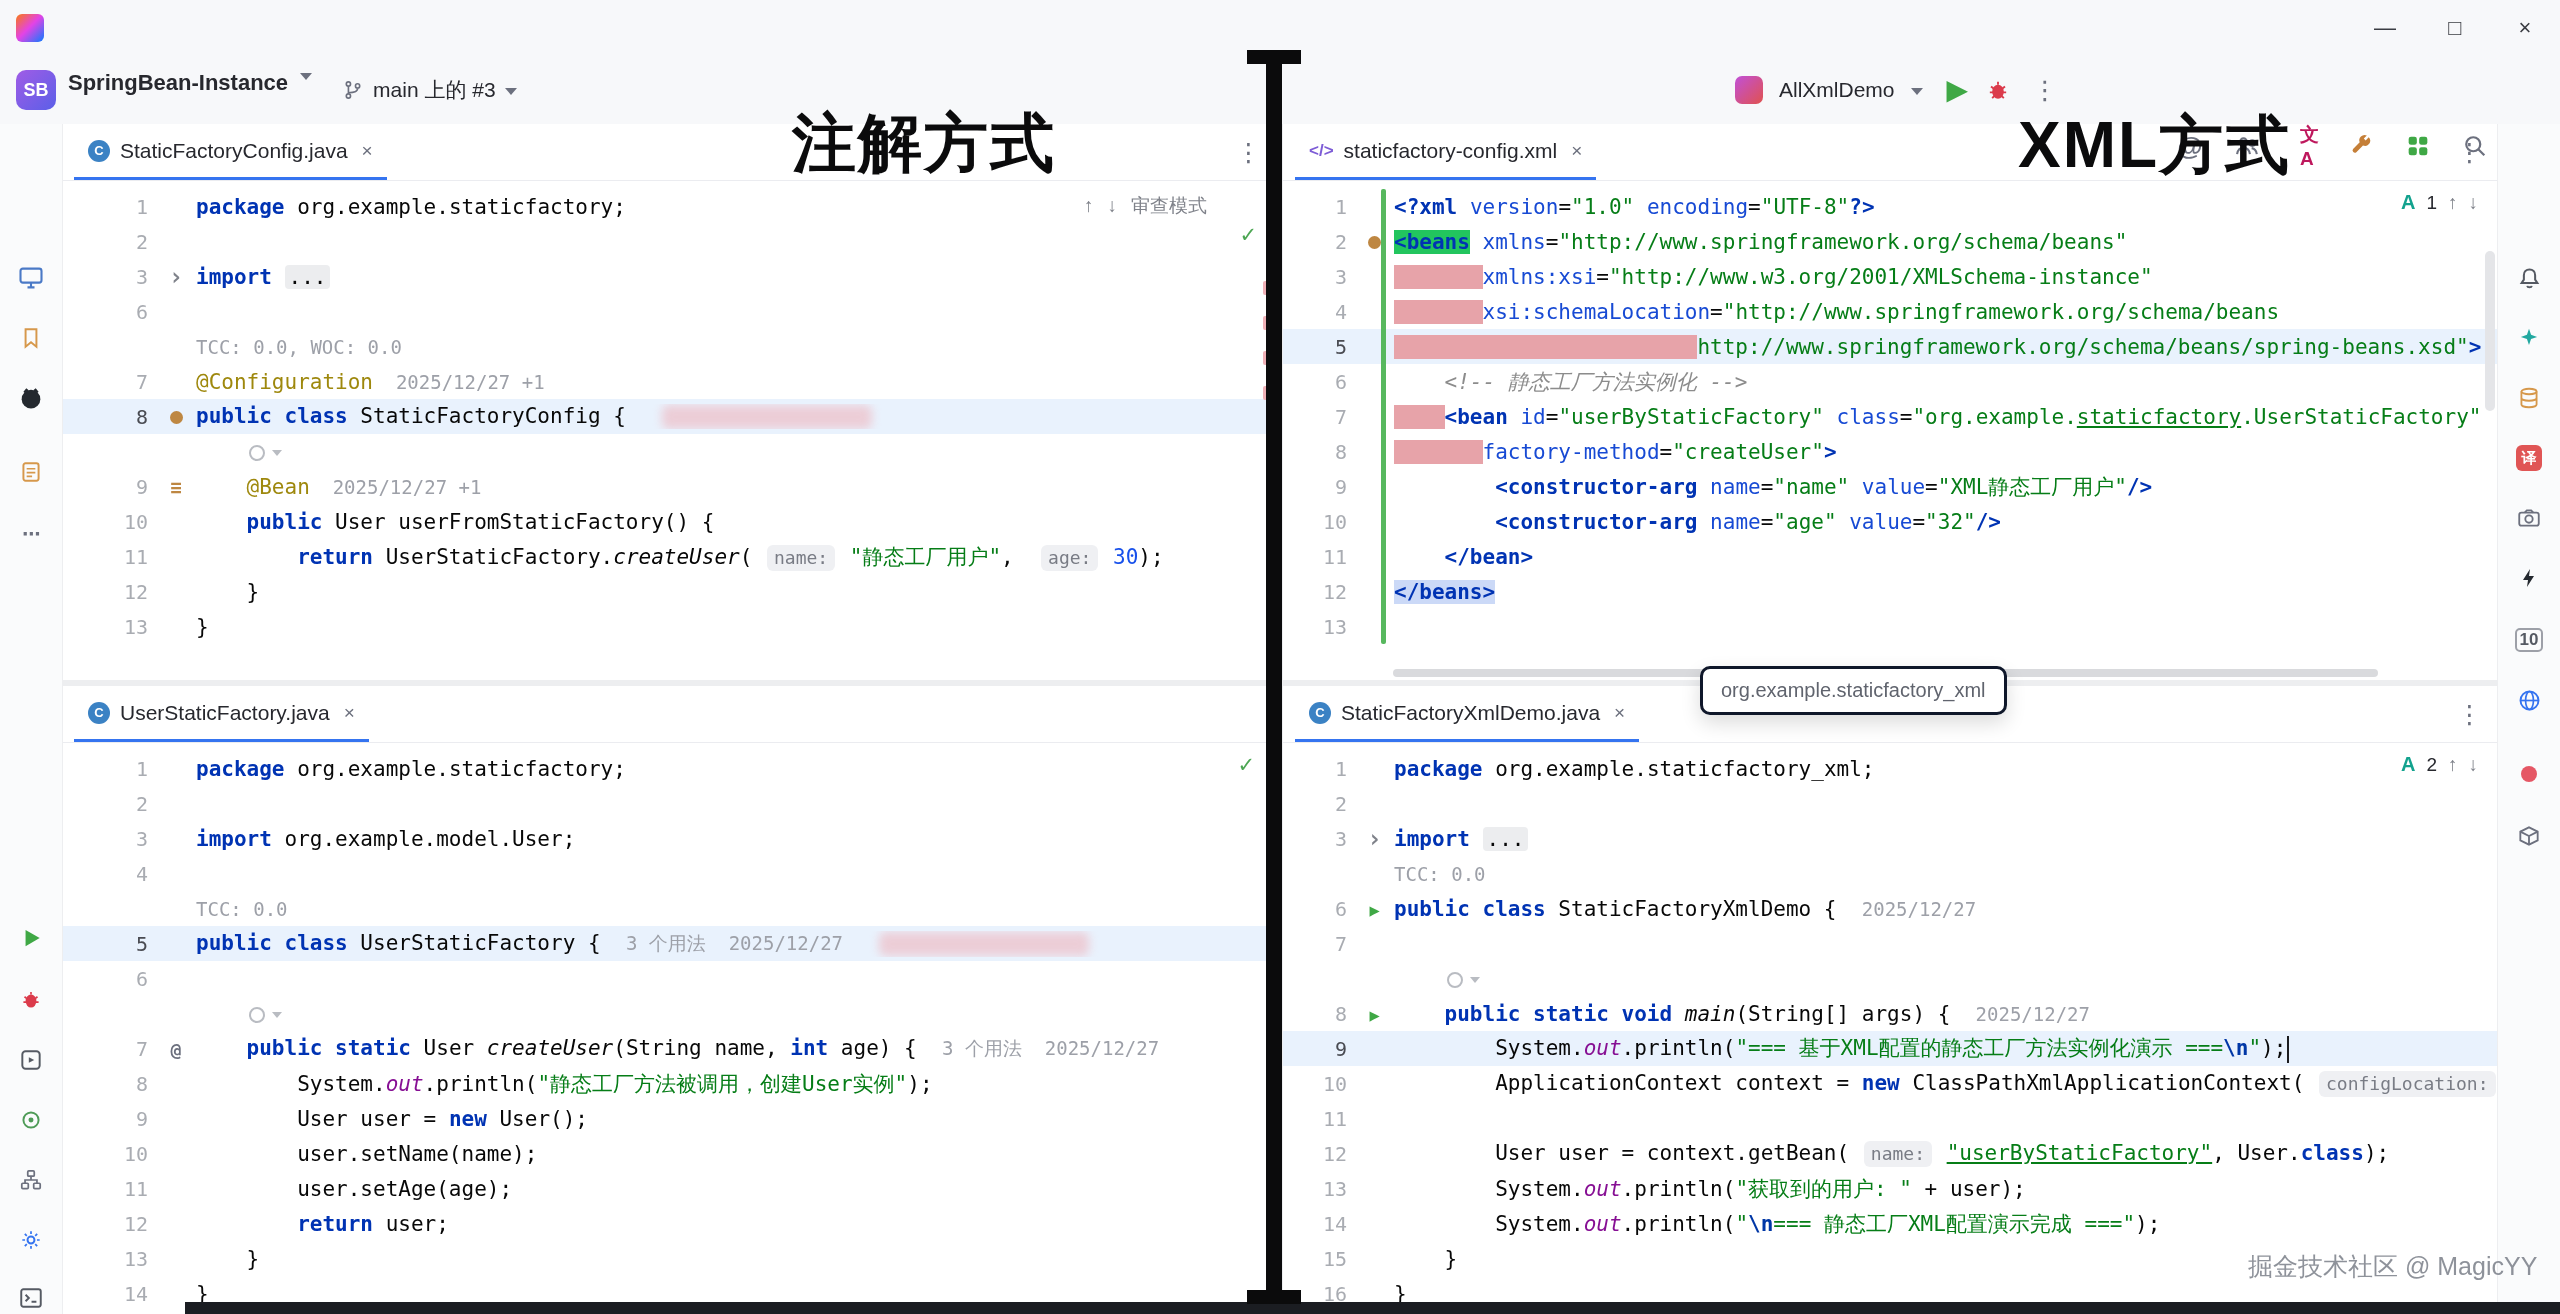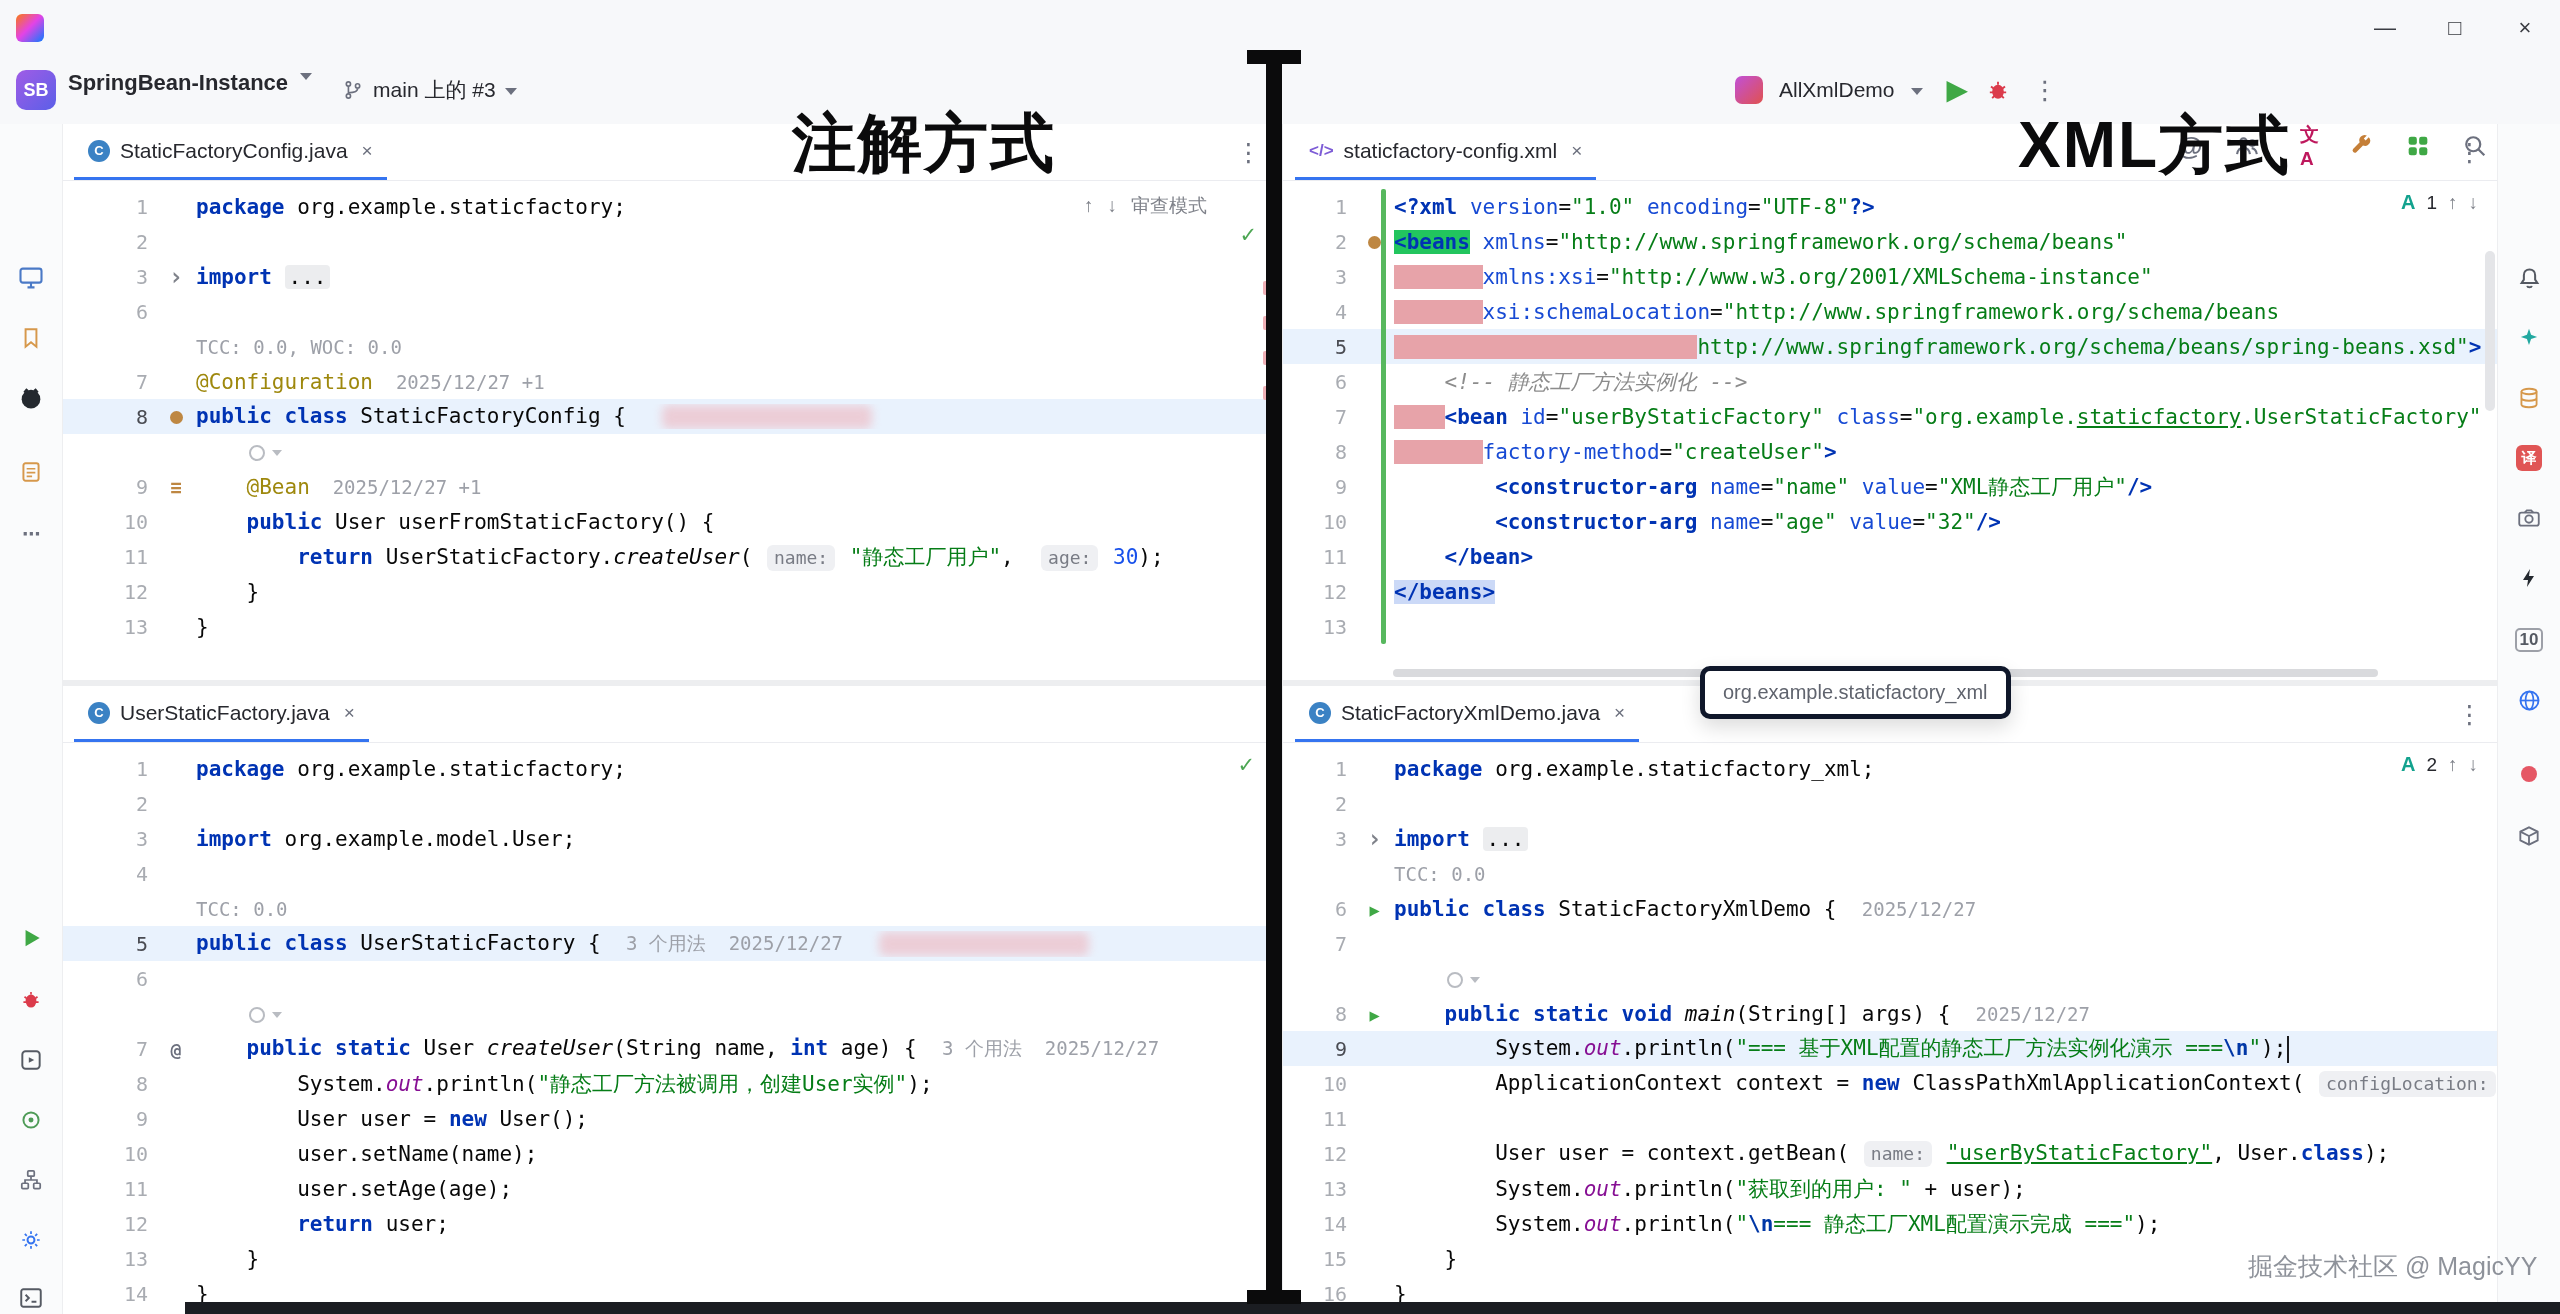--- a/index.html
+++ b/index.html
@@ -105,21 +105,21 @@
   .corner-check{position:absolute;color:#4CA653;font-size:21px;font-weight:700;}
   .insp{position:absolute;top:10px;right:20px;display:flex;gap:11px;font-size:19px;color:#7F828A;align-items:center;}
   .insp .a{color:#13A28E;font-weight:700;font-size:20px;}
   .insp .cnt{color:#27282E;}
   .vcs-strip{position:absolute;left:98px;top:8px;width:5px;height:455px;background:#57B85E;border-radius:2px;}
   .hscroll{position:absolute;left:110px;right:120px;bottom:3px;height:8px;border-radius:4px;background:#D9DADD;}
   .vscroll{position:absolute;right:3px;top:70px;width:10px;height:160px;border-radius:5px;background:#E4E5E8;}
   .stripe-marks{position:absolute;right:4px;top:100px;width:10px;}
   .stripe-marks .mark{height:14px;margin-bottom:21px;background:#EFB0B6;border-radius:2px;}
   
-  .tooltip{position:absolute;left:1700px;top:666px;z-index:20;background:#fff;border:5px solid #0f172a;border-radius:10px;
+  .tooltip{position:absolute;left:1700px;top:666px;z-index:20;background:#fff;border:3px solid #0f172a;border-radius:10px;
            box-shadow:0 8px 20px rgba(0,0,0,.14);padding:10px 18px;font-size:20px;color:#60646E;}
   .big-label{position:absolute;font-size:64px;font-weight:900;color:#0B0B0C;z-index:30;letter-spacing:2px;}
   #lbl-left{left:792px;top:100px;}
   #lbl-right{left:1978px;top:102px;margin-left:40px;}
   #ibeam{position:absolute;left:1266px;top:50px;width:16px;height:1250px;background:#0B0B0C;z-index:29;}
   #ibeam-top{position:absolute;left:1247px;top:50px;width:54px;height:14px;background:#0B0B0C;z-index:29;}
   #ibeam-bot{position:absolute;left:1247px;top:1290px;width:54px;height:14px;background:#0B0B0C;z-index:29;}
   .watermark{position:absolute;left:2248px;top:1250px;font-size:25px;color:rgba(110,115,125,.78);z-index:15;}
   .statusbar{position:absolute;left:185px;right:0;bottom:0;height:12px;background:#1B1D22;z-index:9;}
   svg{display:block;}

